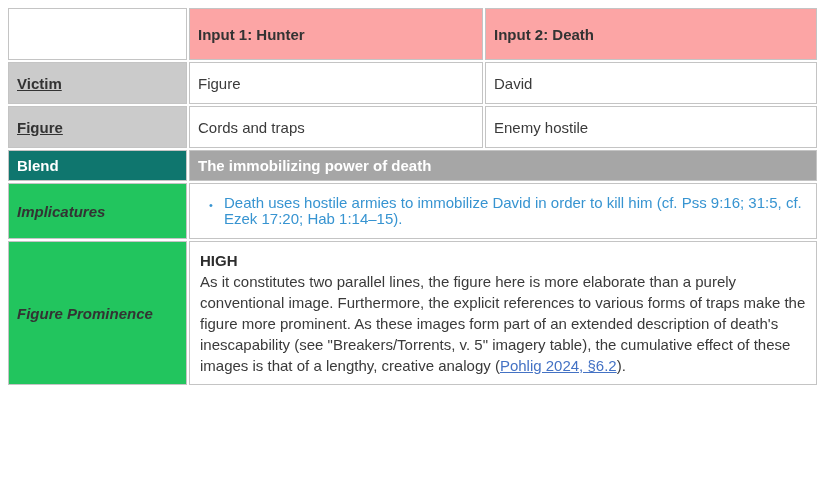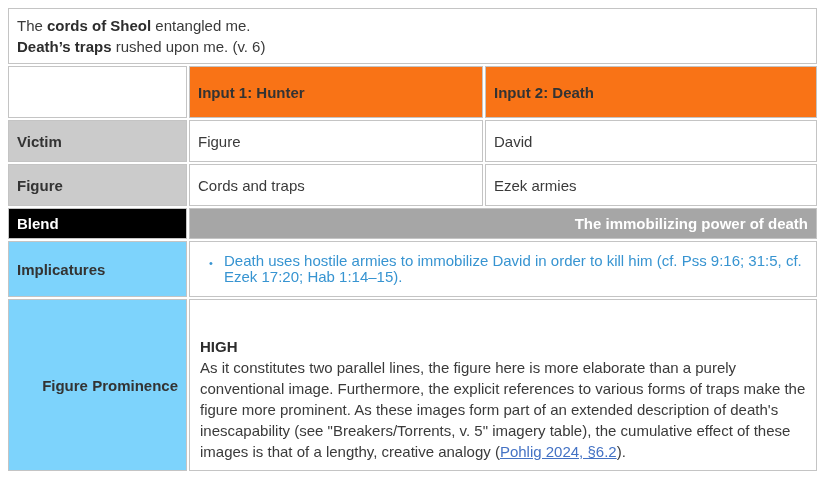--- a/index.html
+++ b/index.html
@@ -34,99 +34,93 @@
   }
   th { font-weight: 700; color: #333333; }
   strong { color: #2d2d2d; }
 
   .quote-cell {
     height: 54px;
     line-height: 21px;
     padding: 6px 8px;
     background: #ffffff;
   }
-  .header-cell   { background: #f97316; height: 52px; }
+  .header-cell   { background: #fca5a5; height: 52px; }
   .empty-cell    { background: #ffffff; height: 36px; }
-  .label-cell    { background: #cbcbcb; height: 42px; }
+  .label-cell    { background: #cbcbcb; height: 42px; text-decoration: underline; }
   .value-cell    { background: #ffffff; height: 36px; }
-  .blend-label   { background: #000000; color: #ffffff; height: 30px; }
+  .blend-label   { background: #0f766e; color: #ffffff; height: 30px; }
   .blend-value   {
     background: #a6a6a6; color: #ffffff; height: 30px;
-    font-weight: 700; text-align: right;
+    font-weight: 700; text-align: left;
   }
-  .light-label   { background: #7dd3fc; }
+  .light-label   { background: #22c55e; font-style: italic; }
   .implicatures-label { height: 56px; }
   .implicatures-cell {
     background: #ffffff; height: 56px;
     padding: 7px 10px;
   }
   .bullet-row { display: flex; align-items: flex-start; }
   .bullet-glyph {
     flex: 0 0 auto;
     width: 15px;
     margin-left: 9px;
     color: #3794d1;
     font-size: 11px;
     line-height: 21px;
     text-align: left;
   }
   .bullet-text {
     flex: 1 1 auto;
     color: #3794d1;
     line-height: 16px;
   }
-  .fp-label { height: 140px; text-align: right; }
+  .fp-label { height: 140px; }
   .fp-cell {
     background: #ffffff;
     height: 140px;
     vertical-align: top;
     padding: 8px 10px;
     line-height: 21px;
   }
-  .fp-level { font-weight: 700; color: #2d2d2d; margin-top: 28px; }
+  .fp-level { font-weight: 700; color: #2d2d2d; }
   a.cite-link {
     color: #4472c4;
     cursor: pointer;
   }
 </style>
 </head>
 <body>
 
 <div class="page">
   <table class="blend-table">
     <colgroup>
       <col style="width:179px">
       <col style="width:294px">
       <col style="width:332px">
     </colgroup>
 
     <tbody>
-        <tr>
-      <td class="quote-cell" colspan="3">
-        <div><span>The </span><strong>cords of Sheol</strong><span> entangled me.</span></div>
-        <div><strong>Death’s traps</strong><span> rushed upon me. (v. 6)</span></div>
-      </td>
-    </tr>
 
     <tr>
       <td class="empty-cell"></td>
       <th class="header-cell">Input 1: Hunter</th>
       <th class="header-cell">Input 2: Death</th>
     </tr>
 
     <tr>
       <th class="label-cell">Victim</th>
       <td class="value-cell">Figure</td>
       <td class="value-cell">David</td>
     </tr>
 
     <tr>
       <th class="label-cell">Figure</th>
       <td class="value-cell">Cords and traps</td>
-      <td class="value-cell">Ezek armies</td>
+      <td class="value-cell">Enemy hostile</td>
     </tr>
 
 
 
     <tr>
       <th class="blend-label">Blend</th>
       <td class="blend-value" colspan="2">The immobilizing power of death</td>
     </tr>
 
     <tr>

